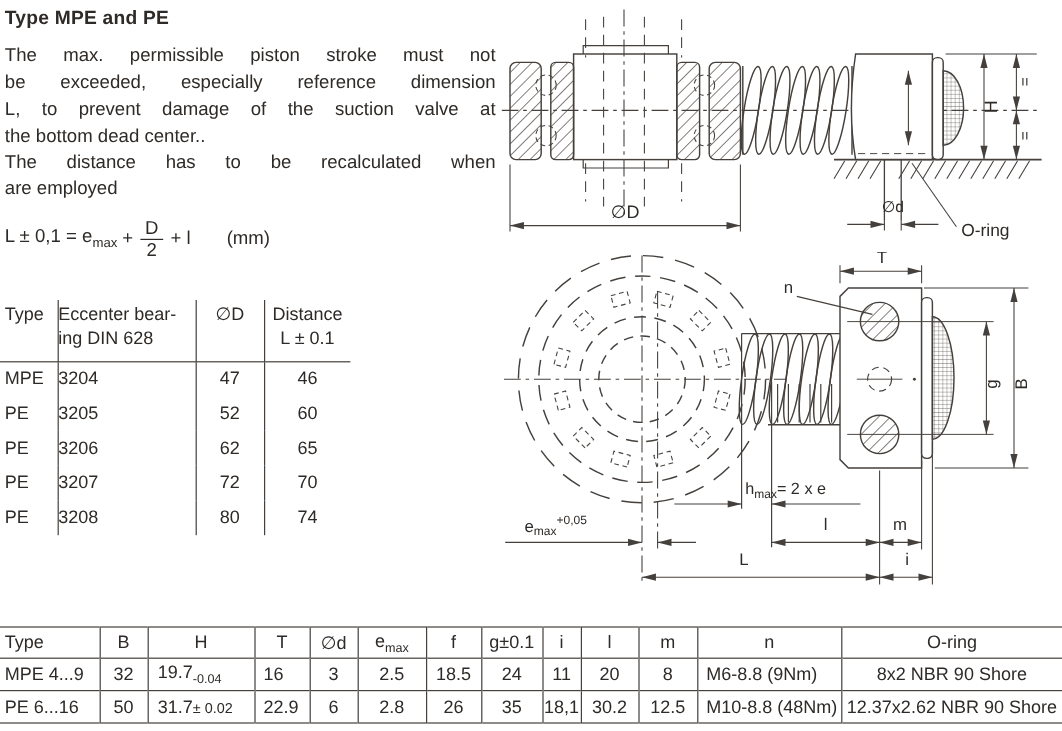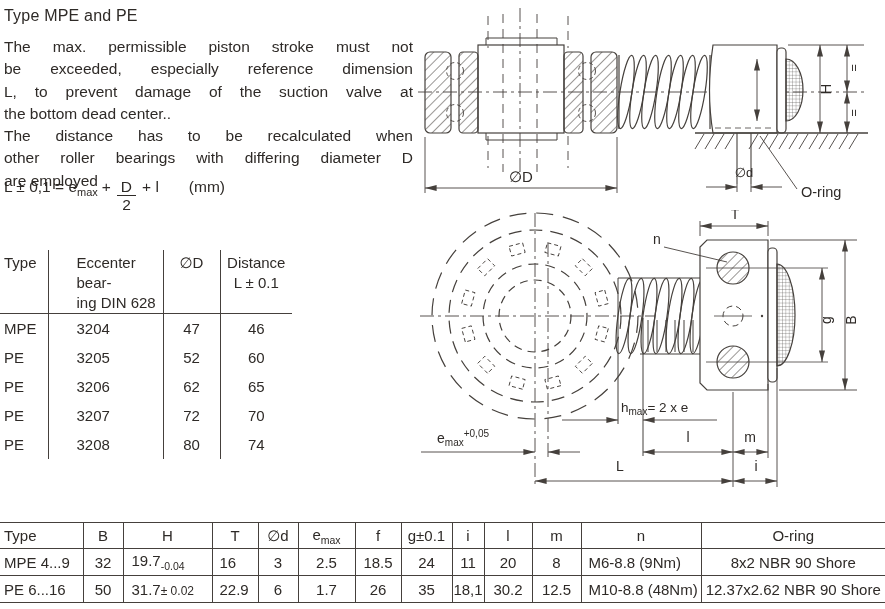--- a/index.html
+++ b/index.html
@@ -2,47 +2,47 @@
 <html><head>
 <meta charset="utf-8">
 <style>
   * { margin:0; padding:0; box-sizing:border-box; }
   html,body { background:#fff; }
   body { width:885px; height:609px; position:relative; overflow:hidden;
          font-family:"Liberation Sans", sans-serif; color:#2e2a27; }
   .abs { position:absolute; }
 
   
-  .title { left:4px; top:7px; font-size:16px; font-weight:normal; letter-spacing:0.2px; }
+  .title { left:4px; top:7px; font-size:16px; font-weight:bold; letter-spacing:0.2px; }
   .intro { left:4px; top:36px; width:409px; font-size:15.5px; line-height:22.3px; }
   .iline { text-align:justify; text-align-last:justify; white-space:normal; }
   .iline.short { text-align-last:left; }
 
   
-  .formula { left:4px; top:178px; height:42px; display:flex; align-items:flex-start;
+  .formula { left:4px; top:178px; height:42px; display:flex; align-items:center;
              font-size:15.5px; gap:4px; }
   .formula sub { font-size:11px; }
   .frac { display:inline-flex; flex-direction:column; align-items:center;
           line-height:17px; margin:0 2px; }
   .frac .num { border-bottom:1.4px solid #2e2a27; padding:0 4px; }
   .formula .unit { margin-left:26px; }
 
   
   .btable-wrap { left:0; top:250px; }
   table { border-collapse:collapse; table-layout:fixed; }
   .btable { width:292px; font-size:15px; }
   .btable th, .btable td { font-weight:normal; }
   .btable col.c1 { width:48px; } .btable col.c2 { width:115px; }
   .btable col.c3 { width:57px; } .btable col.c4 { width:72px; }
   .btable thead th { border-bottom:1.6px solid #45403c; height:51px;
                      vertical-align:top; line-height:20px; padding-top:3px; }
   .btable .vr { border-right:1.1px solid #45403c; }
   .btable tbody td { height:29px; vertical-align:middle; }
   .btable .lft { text-align:left; padding-left:4px; }
-  .btable .lft2 { text-align:left; padding-left:28px; }
+  .btable .lft2 { text-align:left; padding-left:0; }
   .btable .ctr { text-align:center; }
 
   
   .dtable-wrap { left:0; top:522px; width:885px; }
   .dtable { width:885px; font-size:15px; border-top:1.2px solid #45403c;
             border-bottom:1.2px solid #45403c; }
   .dtable th { font-weight:normal; }
   .dtable tr { height:26px; }
   .dtable tbody tr { height:27px; }
   .dtable thead tr { border-bottom:1.1px solid #45403c; }
@@ -62,21 +62,20 @@
 <body>
 
 <div class="abs title">Type MPE and PE</div>
 
 <div class="abs intro">
   <div class="iline">The max. permissible piston stroke must not</div>
   <div class="iline">be exceeded, especially reference dimension</div>
   <div class="iline">L, to prevent damage of the suction valve at</div>
   <div class="iline short">the bottom dead center..</div>
   <div class="iline">The distance has to be recalculated when</div>
-  <div class="iline">other roller bearings with differing diameter D</div>
   <div class="iline short">are employed</div>
 </div>
 
 <div class="abs formula">
   <span><span>L ± 0,1 = e</span><sub>max</sub></span>
   <span>+</span>
   <span class="frac">
     <span class="num">D</span>
     <span class="den">2</span>
   </span>
@@ -384,21 +383,21 @@
         <td class="vl">8</td>
         <td class="vl lft3">M6-8.8 (9Nm)</td>
         <td class="vl">8x2 NBR 90 Shore</td>
       </tr>
       <tr>
         <td class="lft">PE 6...16</td>
         <td class="vl">50</td>
         <td class="vl lft2"><span>31.7</span><span class="tolmid">± 0.02</span></td>
         <td class="vl lft3">22.9</td>
         <td class="vl">6</td>
-        <td class="vl">1.7</td>
+        <td class="vl">2.8</td>
         <td class="vl">26</td>
         <td class="vl">35</td>
         <td class="vl">18,1</td>
         <td class="vl">30.2</td>
         <td class="vl">12.5</td>
         <td class="vl lft3">M10-8.8 (48Nm)</td>
         <td class="vl">12.37x2.62 NBR 90 Shore</td>
       </tr>
     </tbody>
   </table>

